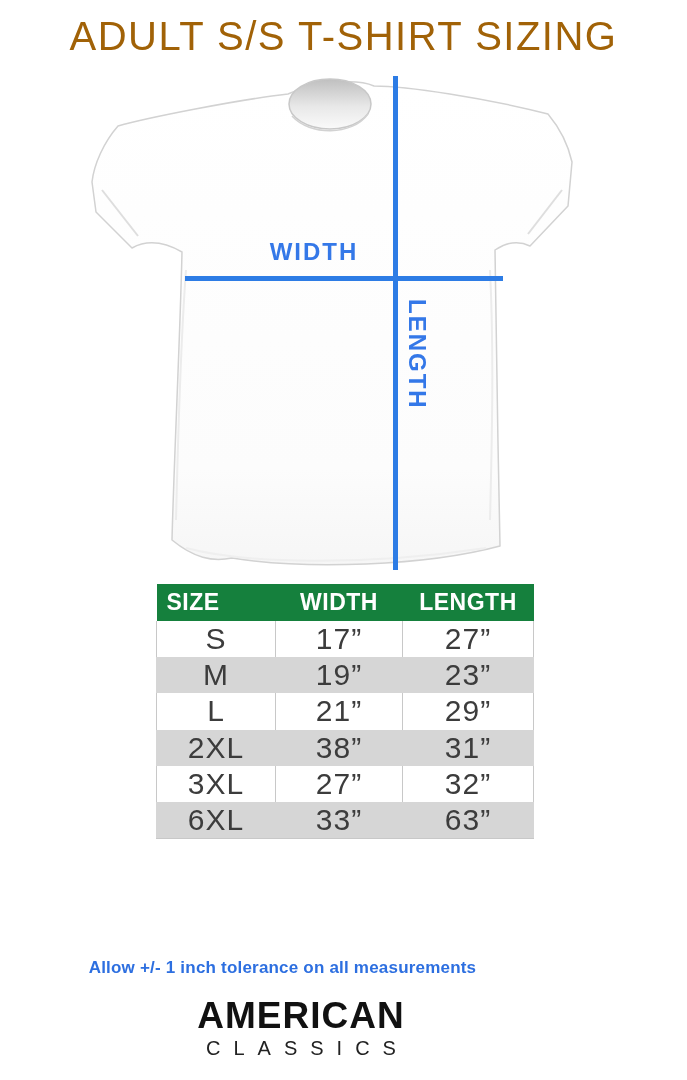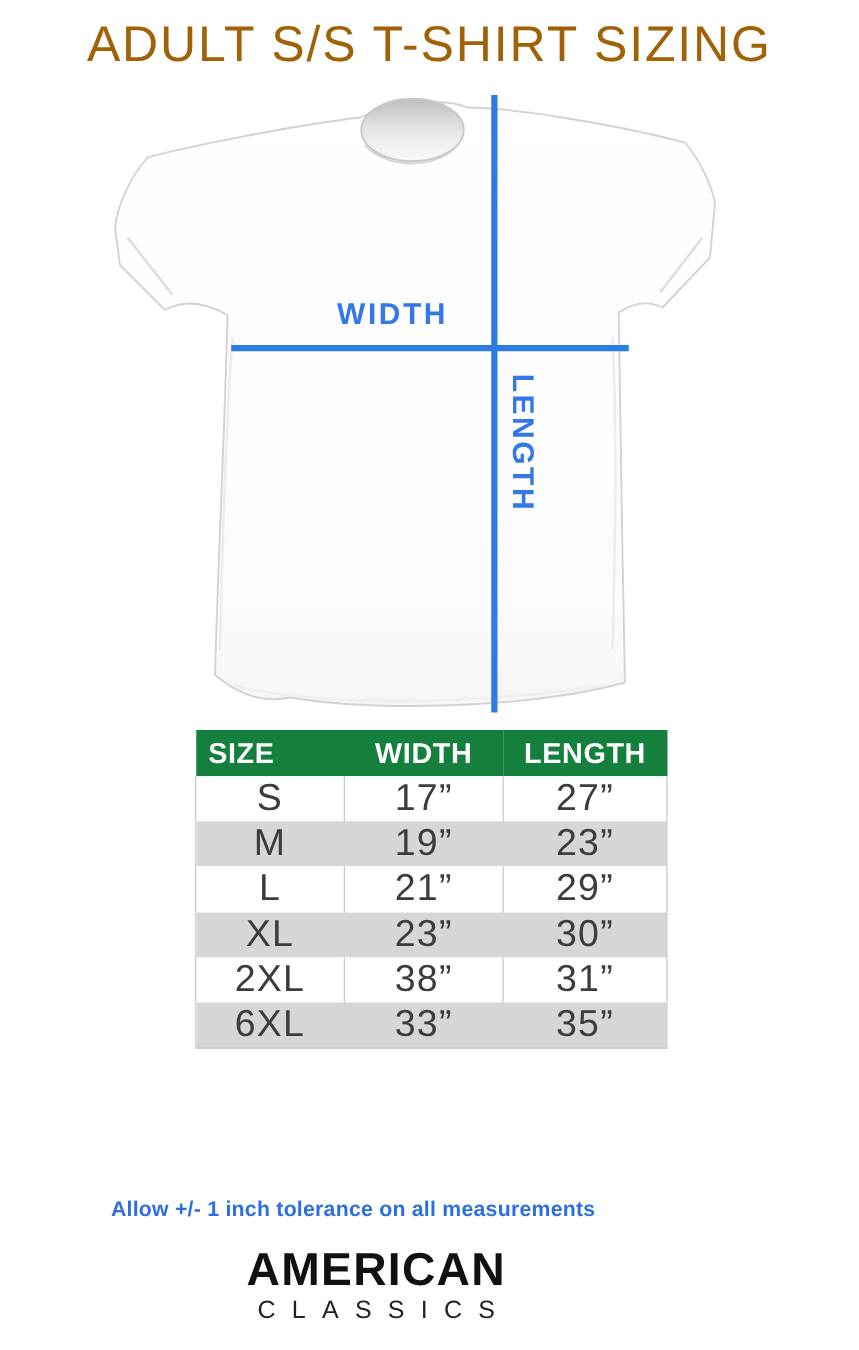--- a/index.html
+++ b/index.html
@@ -138,33 +138,33 @@
           <td>M</td>
           <td>19”</td>
           <td>23”</td>
         </tr>
         <tr>
           <td>L</td>
           <td>21”</td>
           <td>29”</td>
         </tr>
         <tr>
-          <td>XL</td>
-          <td>23”</td>
-          <td>30”</td>
-        </tr>
-        <tr>
           <td>2XL</td>
           <td>38”</td>
           <td>31”</td>
         </tr>
         <tr>
+          <td>3XL</td>
+          <td>27”</td>
+          <td>32”</td>
+        </tr>
+        <tr>
           <td>6XL</td>
           <td>33”</td>
-          <td>35”</td>
+          <td>63”</td>
         </tr>
       </tbody>
   </table>
 
   <div class="tolerance-note">Allow +/- 1 inch tolerance on all measurements</div>
 
   <div class="logo">
     <span class="logo-line1">AMERICAN</span>
     <span class="logo-line2">CLASSICS</span>
   </div>

